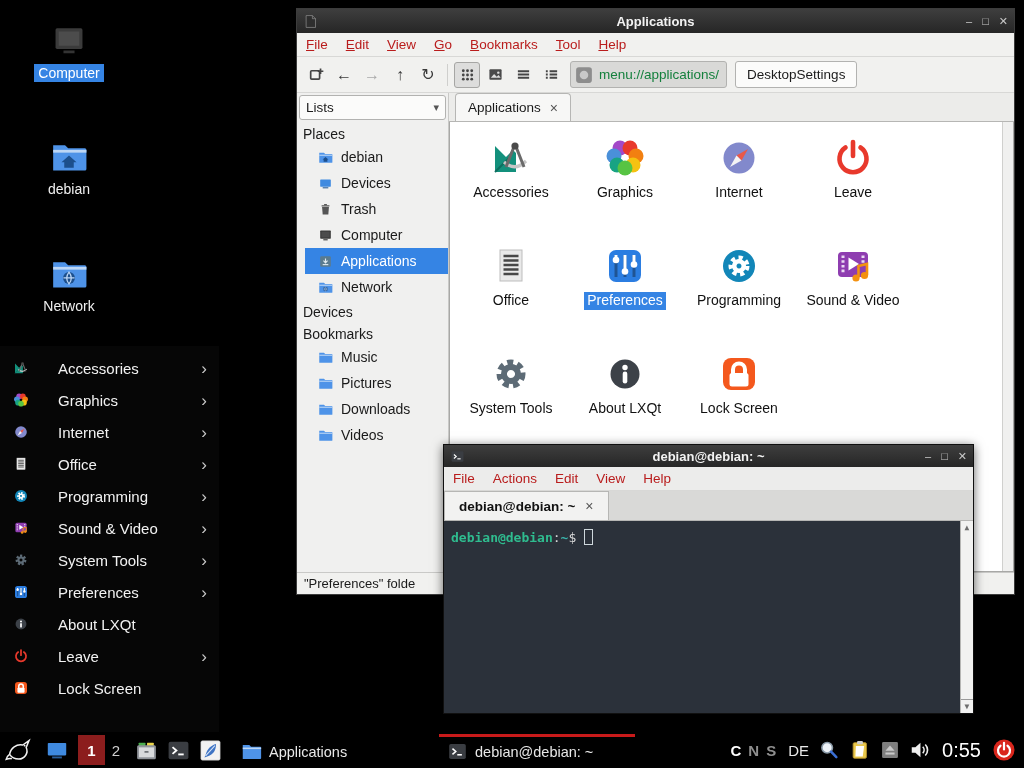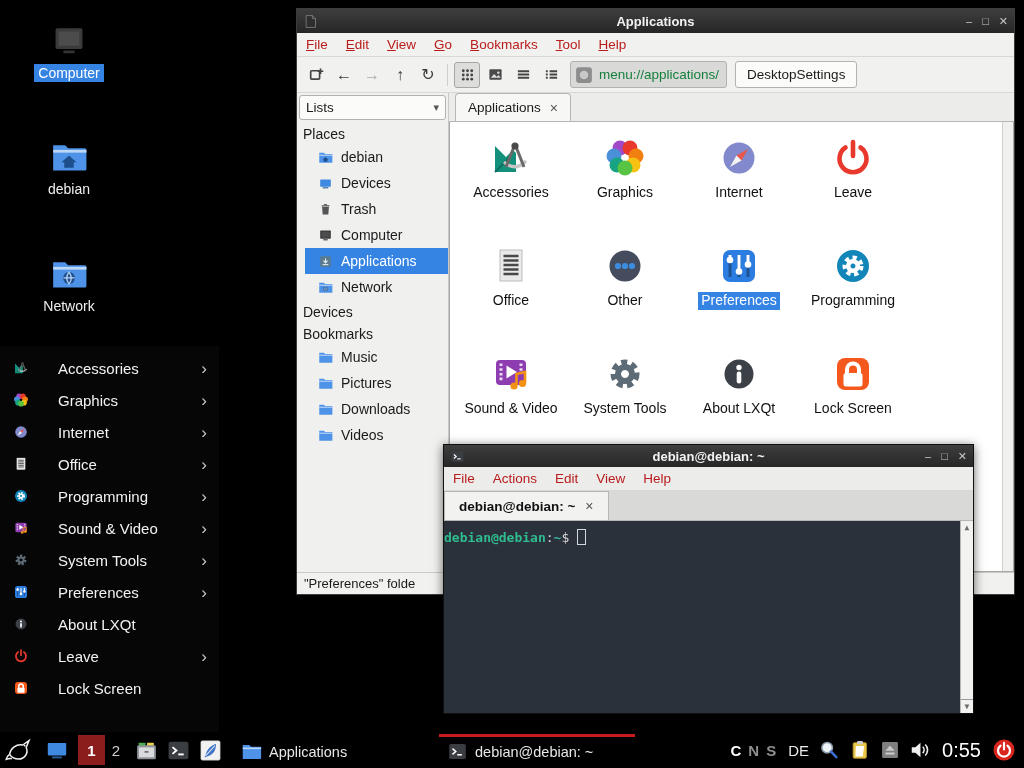--- a/index.html
+++ b/index.html
@@ -70,21 +70,21 @@
   .statusbar { height:22px; background:#f1f1ef; border-top:1px solid #c9c9c7; display:flex; align-items:center; padding:0 7px; font-size:13px; color:#1a1a1a; }
 
   
   #term { left:443px; top:444px; width:531px; height:270px; z-index:3; display:flex; flex-direction:column; border:1px solid #101010; }
   #term .titlebar { height:22px; }
   #term .menubar { background:#ececeb; }
   .ttabbar { height:30px; background:#d9d9d7; display:flex; align-items:flex-end; border-bottom:1px solid #b6b6b4; }
   .ttab { height:29px; background:#f2f2f1; border:1px solid #b6b6b4; border-bottom:none; display:flex; align-items:center; gap:10px; padding:0 14px; font-size:13.5px; font-weight:bold; color:#111; }
   .ttab .tclose { font-weight:normal; color:#555; font-size:14px; }
   .tcontent { flex:1; background:#2b313a; position:relative; font-family:"DejaVu Sans Mono","Liberation Mono",monospace; font-size:13px; }
-  .promptline { position:absolute; left:0; top:8px; display:flex; align-items:center; white-space:pre; }
+  .promptline { position:absolute; left:7px; top:8px; display:flex; align-items:center; white-space:pre; }
   .p-user { color:#2fbc8f; font-weight:bold; }
   .p-col { color:#d8d8d8; }
   .p-path { color:#3ab5ac; font-weight:bold; }
   .p-dol { color:#d8d8d8; }
   .cursor { width:9px; height:16px; border:1px solid #cfd8dc; margin-left:8px; }
   .tscroll { position:absolute; right:0; top:0; bottom:0; width:13px; background:#f2f2f1; border-left:1px solid #b6b6b4; display:flex; flex-direction:column; justify-content:space-between; align-items:center; }
   .tscroll .sarr { color:#6e6e6e; font-size:8px; padding:2px 0; }
 
   
   #taskbar { position:absolute; left:0; bottom:0; width:1024px; height:36px; background:#000; display:flex; align-items:center; z-index:10; }
@@ -625,28 +625,20 @@
               </span>
               <span class="glabel">Leave</span>
             </div>
           <div class="gitem">
               <span class="gico">
                 <svg class="ic">
                   <use href="#i-office"></use>
                 </svg>
               </span>
               <span class="glabel">Office</span>
-            </div>
-          <div class="gitem">
-              <span class="gico">
-                <svg class="ic">
-                  <use href="#i-other"></use>
-                </svg>
-              </span>
-              <span class="glabel">Other</span>
             </div>
           <div class="gitem">
               <span class="gico">
                 <svg class="ic">
                   <use href="#i-preferences"></use>
                 </svg>
               </span>
               <span class="glabel sel">Preferences</span>
             </div>
           <div class="gitem">

